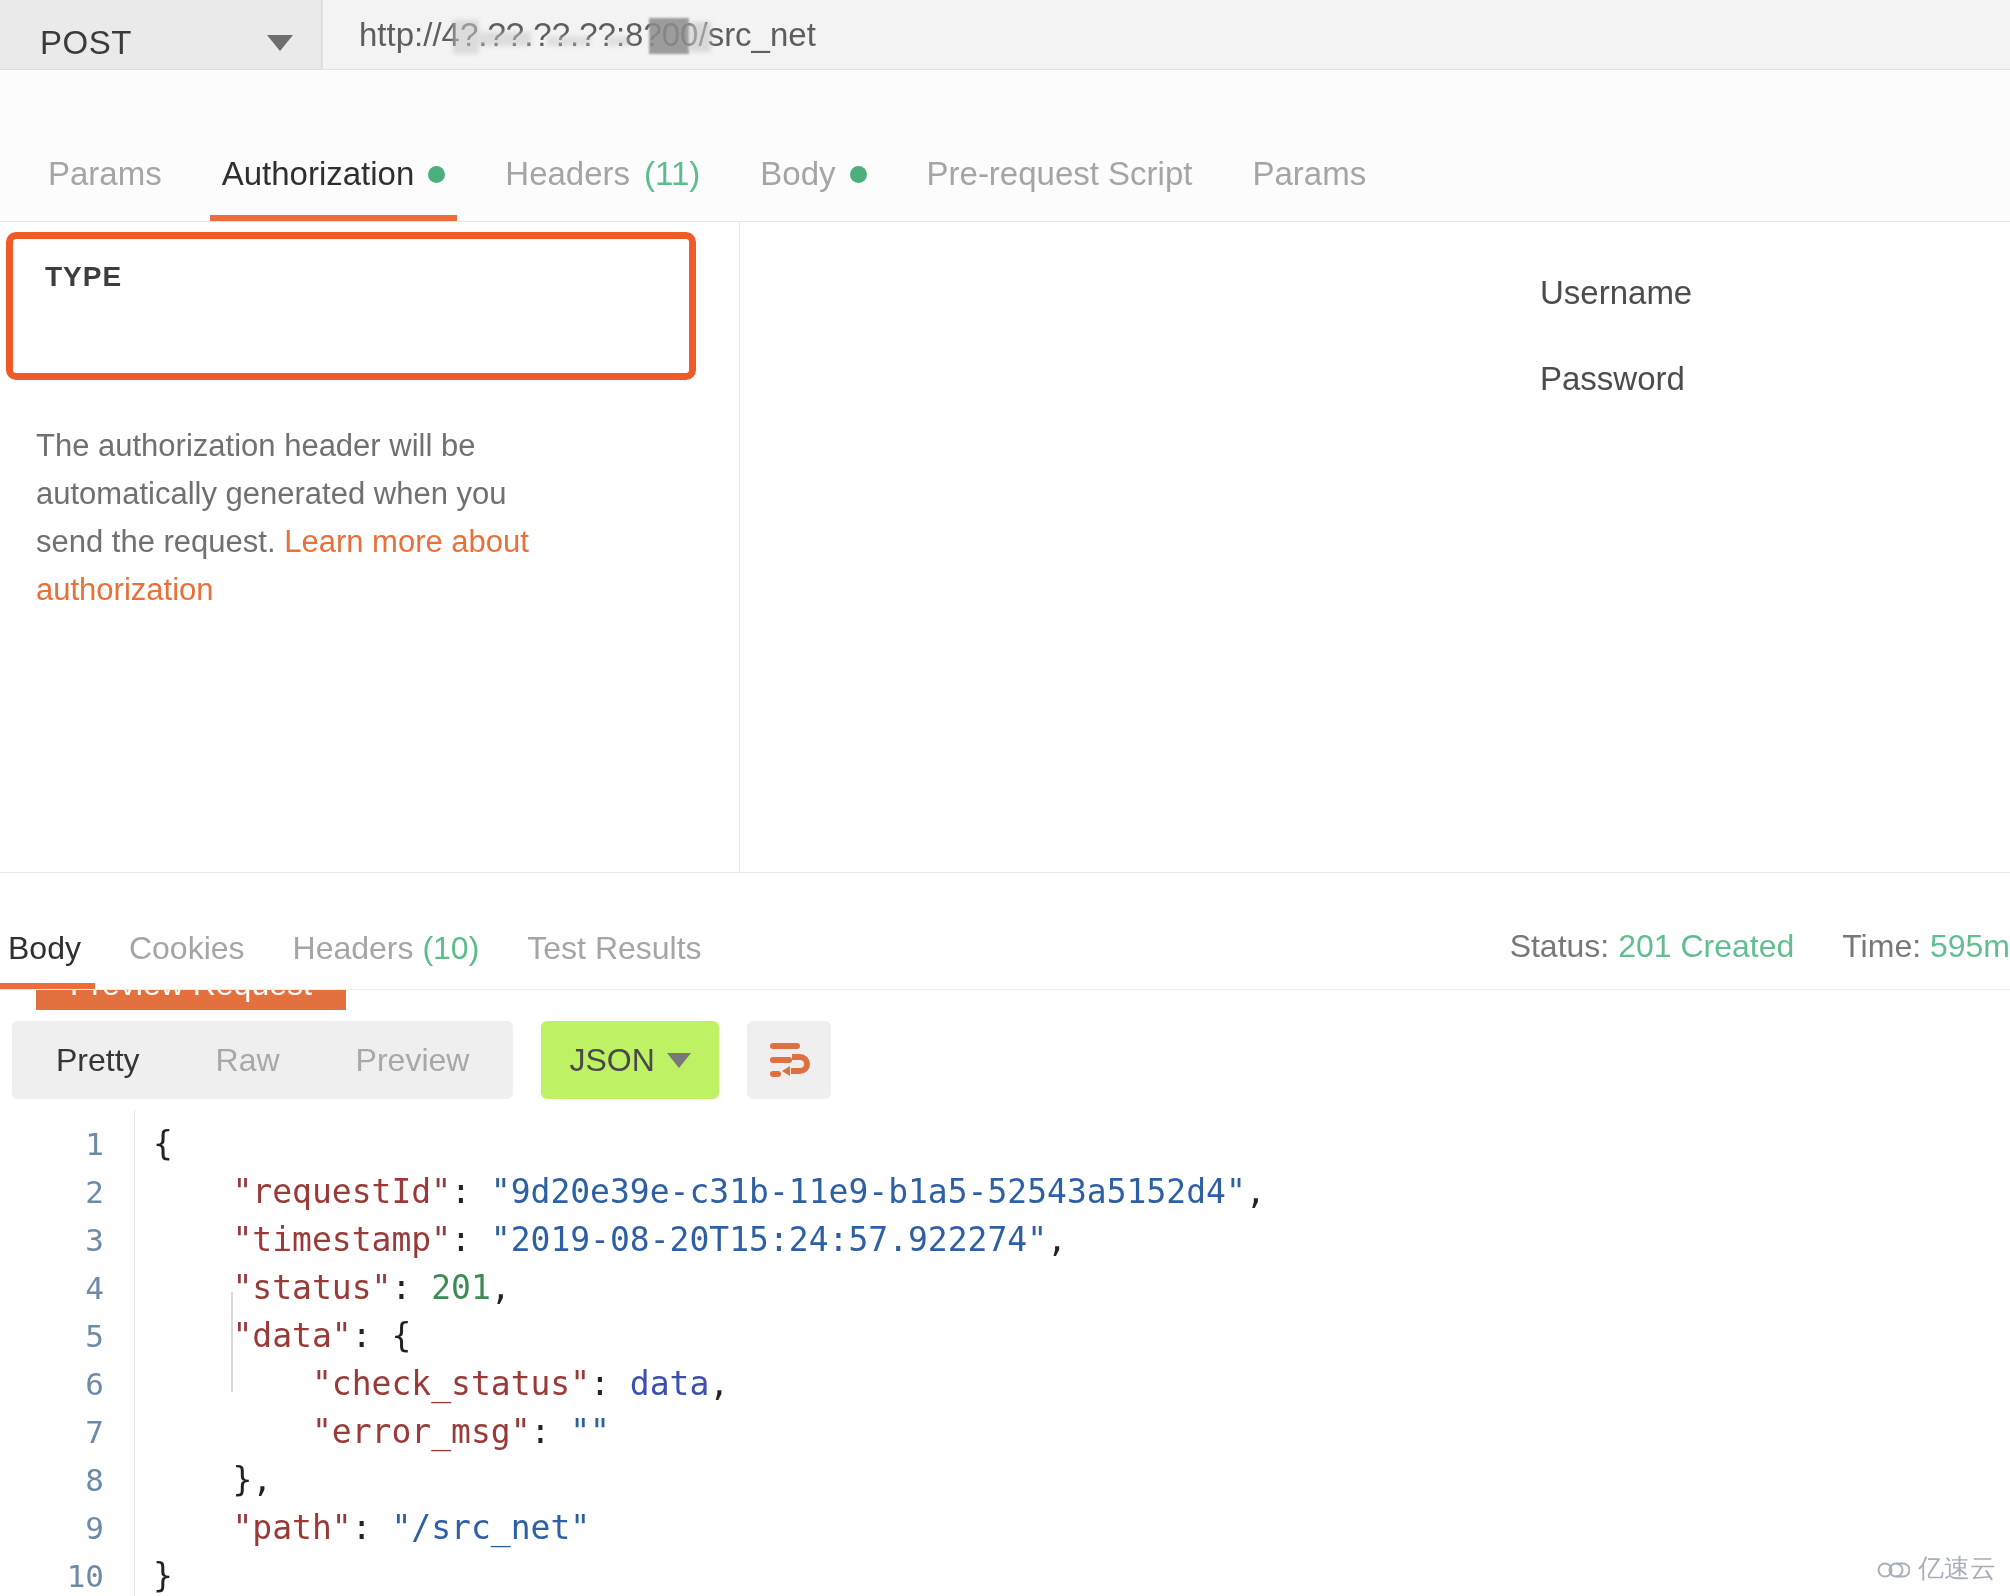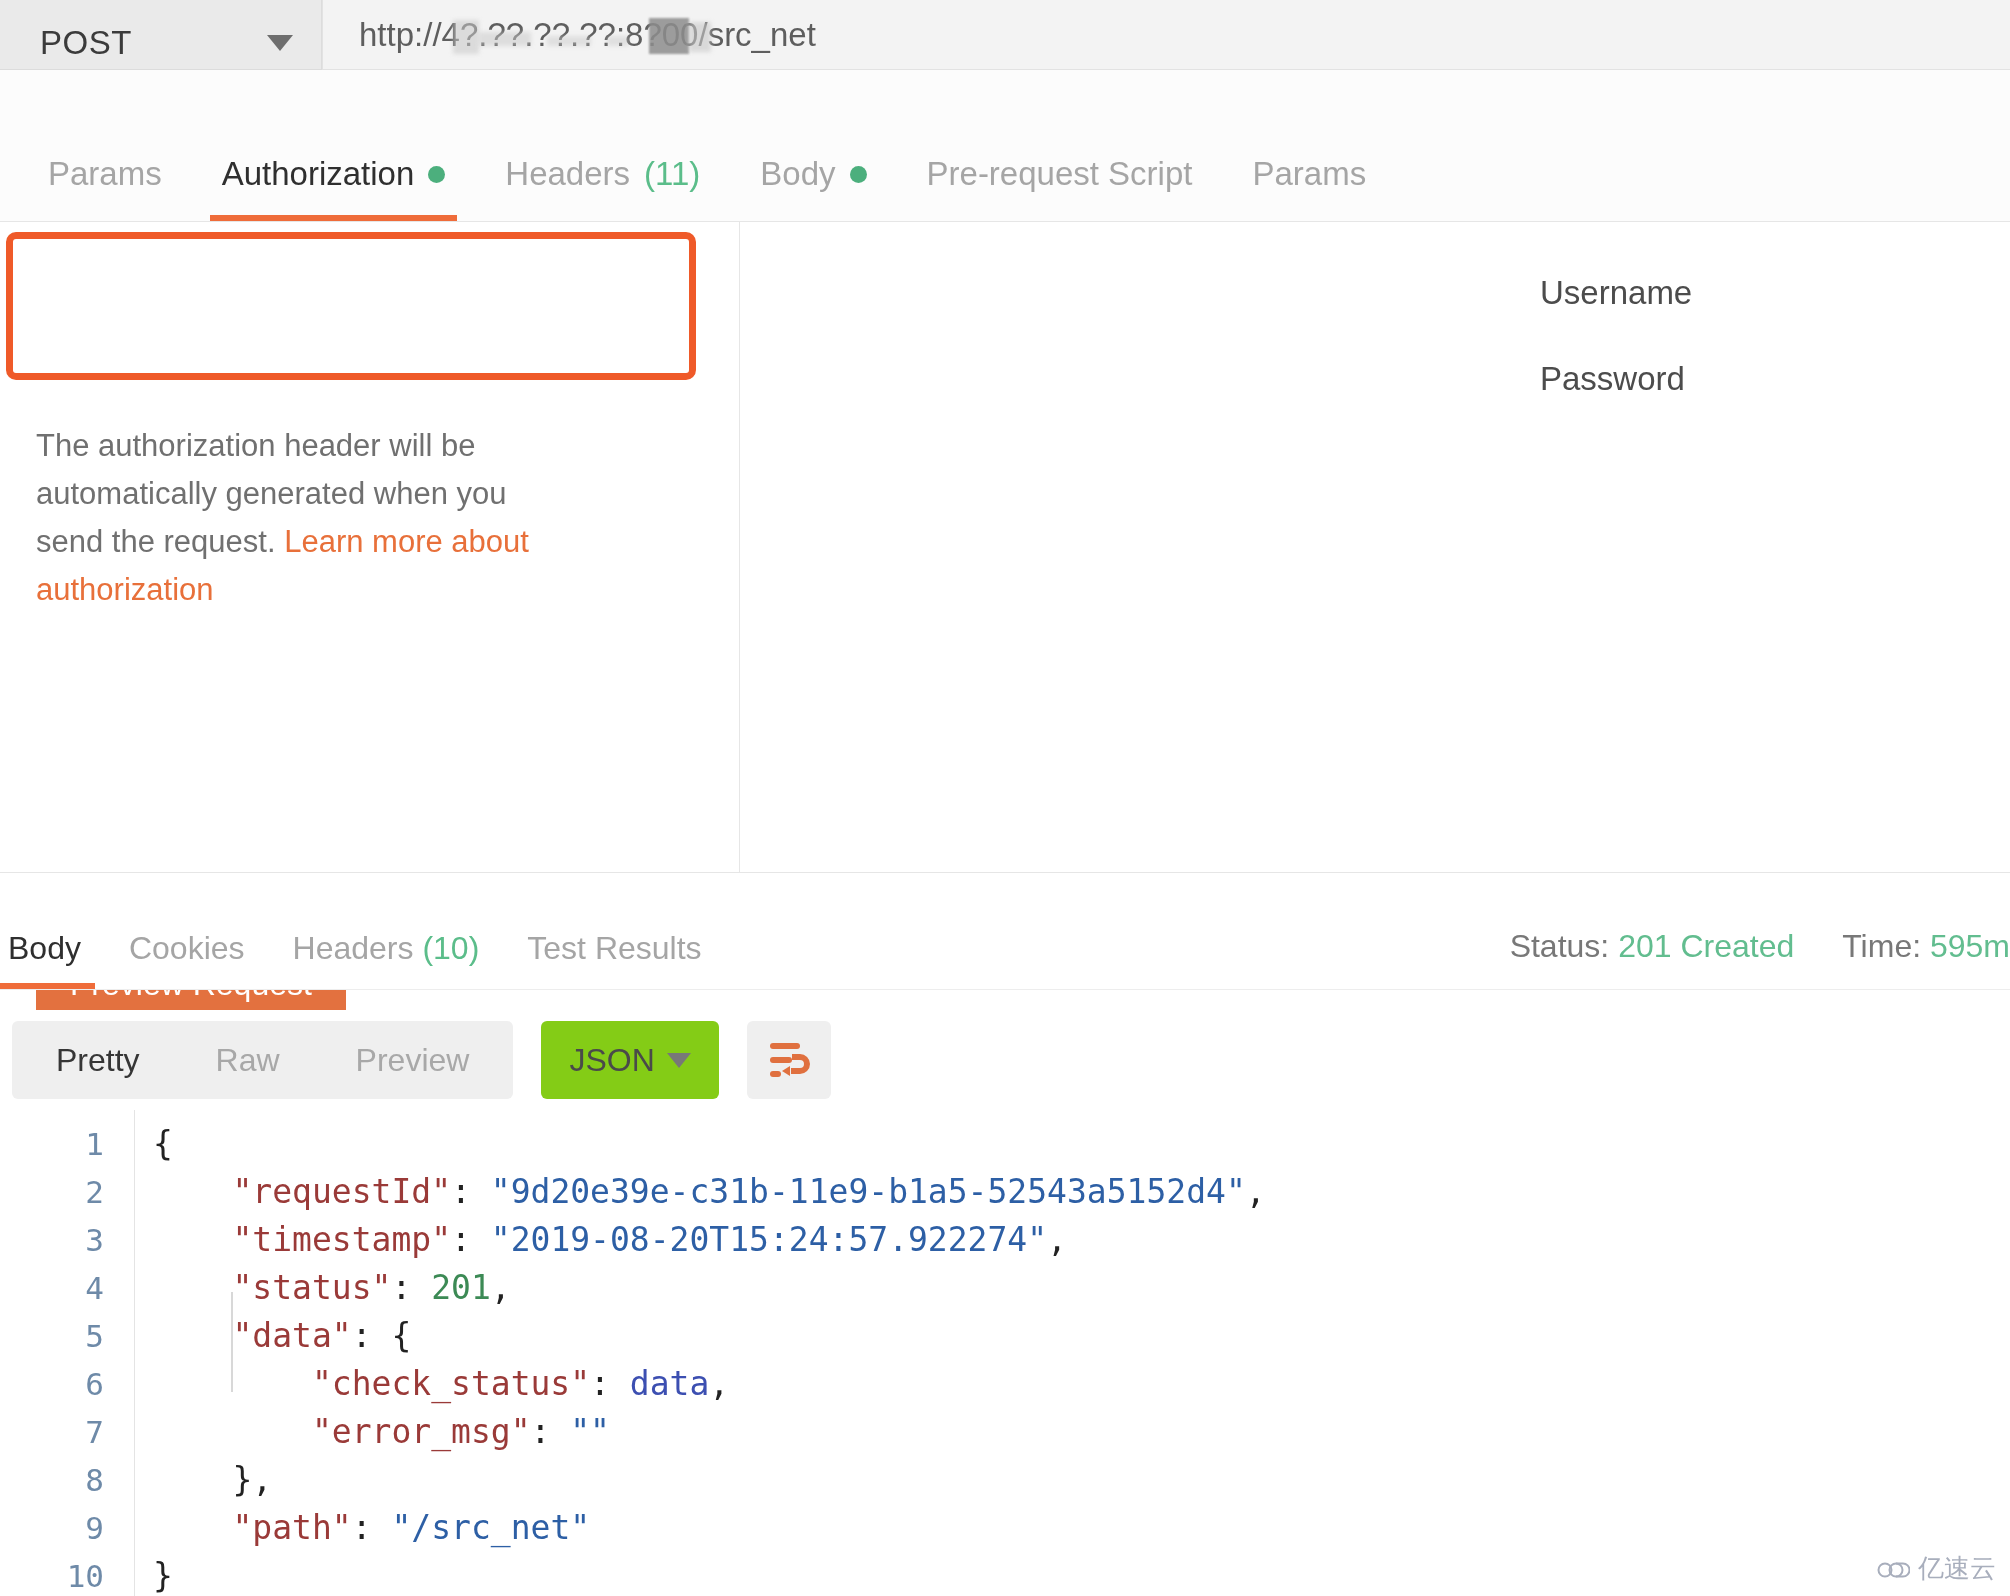--- a/index.html
+++ b/index.html
@@ -262,21 +262,21 @@
     font-size: 32px;
     color: #a8a8a8;
     cursor: pointer;
     line-height: 78px;
   }
   .seg.active { color: #363636; }
   .fmt-select {
     display: flex;
     align-items: center;
     gap: 12px;
-    background: #84cc16;
+    background: #bef264;
     border-radius: 6px;
     height: 78px;
     padding: 0 28px;
     cursor: pointer;
   }
   .fmt-val { font-size: 32px; color: #4a4a4a; }
   .wrap-btn {
     width: 84px; height: 78px;
     background: #efefef;
     border-radius: 6px;
@@ -401,20 +401,21 @@
   </div>
   <div class="req-tab">
     <span>Params</span>
   </div>
 </div>
 
 <div class="auth-area">
 
   <div class="auth-left">
     <div class="type-box">
+      <div class="type-label">TYPE</div>
     </div>
 
     <div class="auth-desc">
       <span>The authorization header will be automatically generated when you send the request. </span><span class="auth-link">Learn more about authorization</span>
     </div>
 
     <button class="preview-btn">Preview Request</button>
   </div>
 
   <div class="auth-right">

